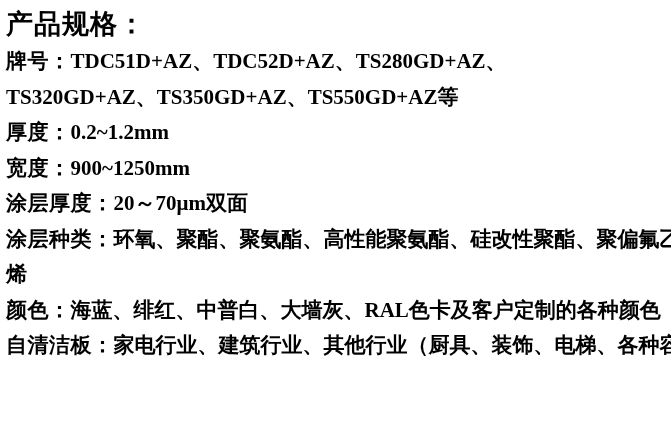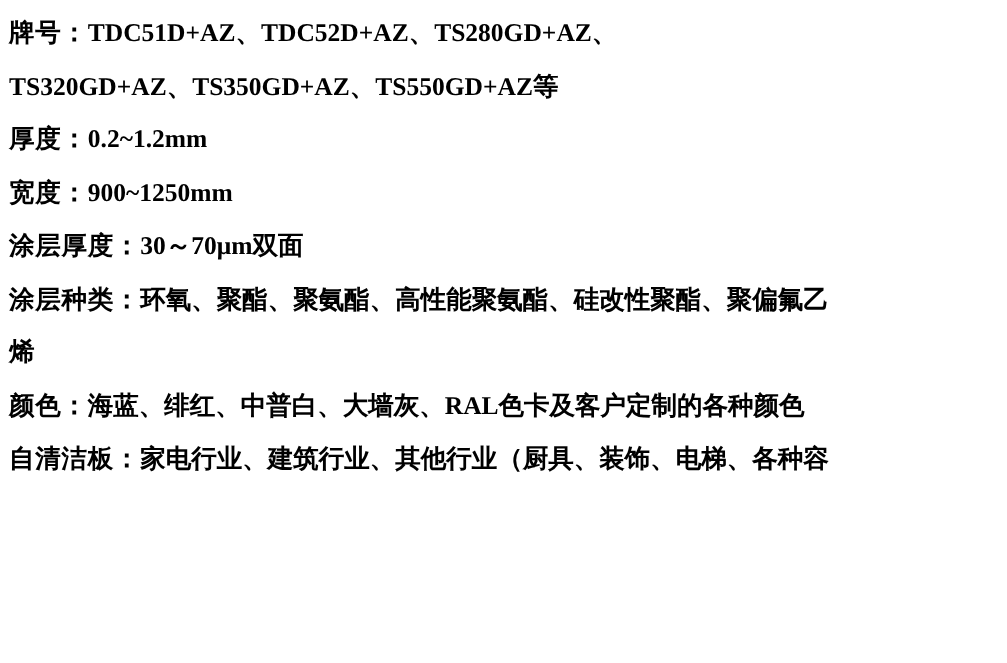--- a/index.html
+++ b/index.html
@@ -18,54 +18,55 @@
     padding: 4px 8px 0 6px;
   }
   .doc-title {
     font-size: 27px;
     font-weight: bold;
     line-height: 40px;
     margin: 0;
     letter-spacing: 1px;
   }
   .spec-row {
-    font-size: 17px;
+    font-size: 21px;
     font-weight: bold;
     line-height: 35.5px;
     margin: 0;
     white-space: nowrap;
   }
   .spec-label {
     letter-spacing: 0.5px;
   }
   .hang-indent {
     display: inline-block;
   }
 </style>
 </head>
 <body>
 
 <div class="doc">
 
+  <h1 class="doc-title">产品规格：</h1>
 
   <p class="spec-row">
     <span class="spec-label">牌号：</span><span>TDC51D+AZ、TDC52D+AZ、TS280GD+AZ、</span><br>
     <span class="hang-indent">TS320GD+AZ、TS350GD+AZ、TS550GD+AZ等</span>
   </p>
 
   <p class="spec-row">
     <span class="spec-label">厚度：</span><span>0.2~1.2mm</span>
   </p>
 
   <p class="spec-row">
     <span class="spec-label">宽度：</span><span>900~1250mm</span>
   </p>
 
   <p class="spec-row">
-    <span class="spec-label">涂层厚度：</span><span>30～70μm双面</span>
+    <span class="spec-label">涂层厚度：</span><span>20～70μm双面</span>
   </p>
 
   <p class="spec-row">
     <span class="spec-label">涂层种类：</span><span>环氧、聚酯、聚氨酯、高性能聚氨酯、硅改性聚酯、聚偏氟乙</span><br>
     <span>烯</span>
   </p>
 
   <p class="spec-row">
     <span class="spec-label">颜色：</span><span>海蓝、绯红、中普白、大墙灰、RAL色卡及客户定制的各种颜色</span>
   </p>

